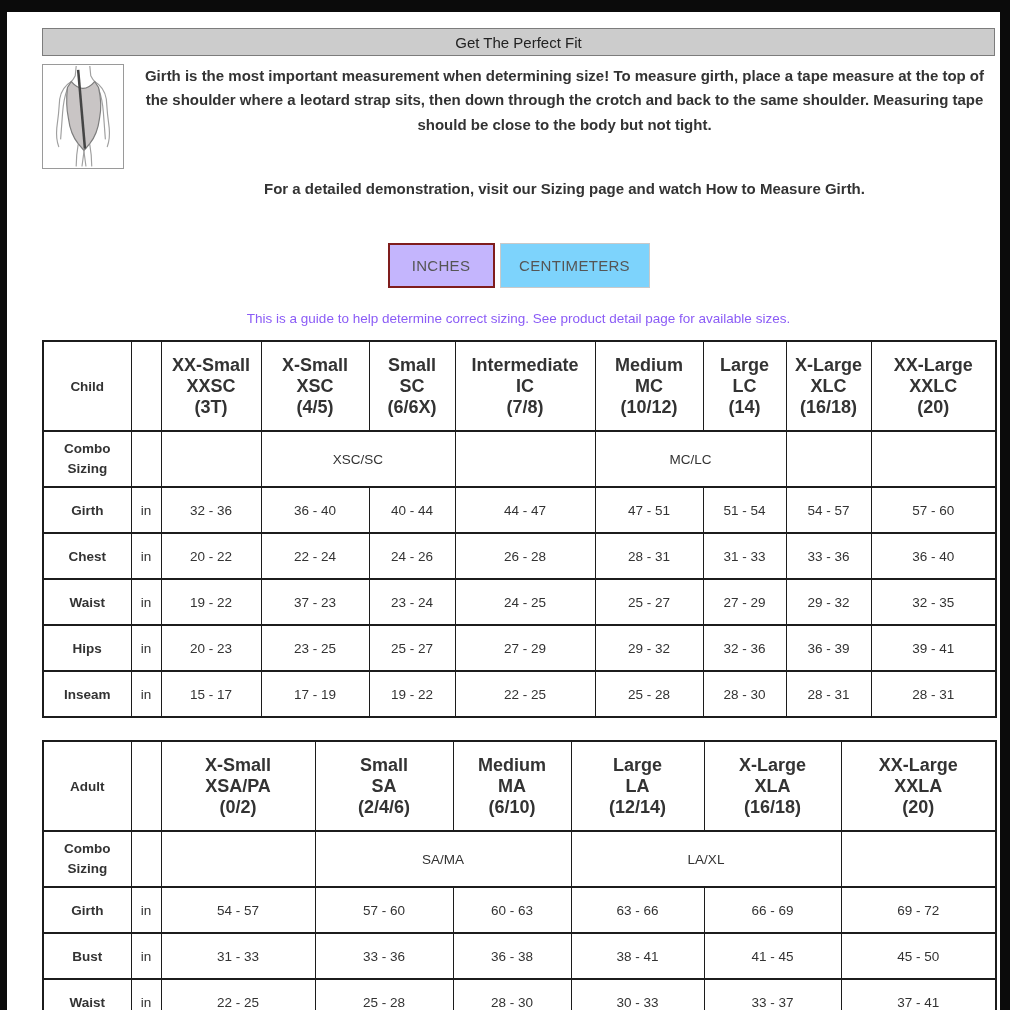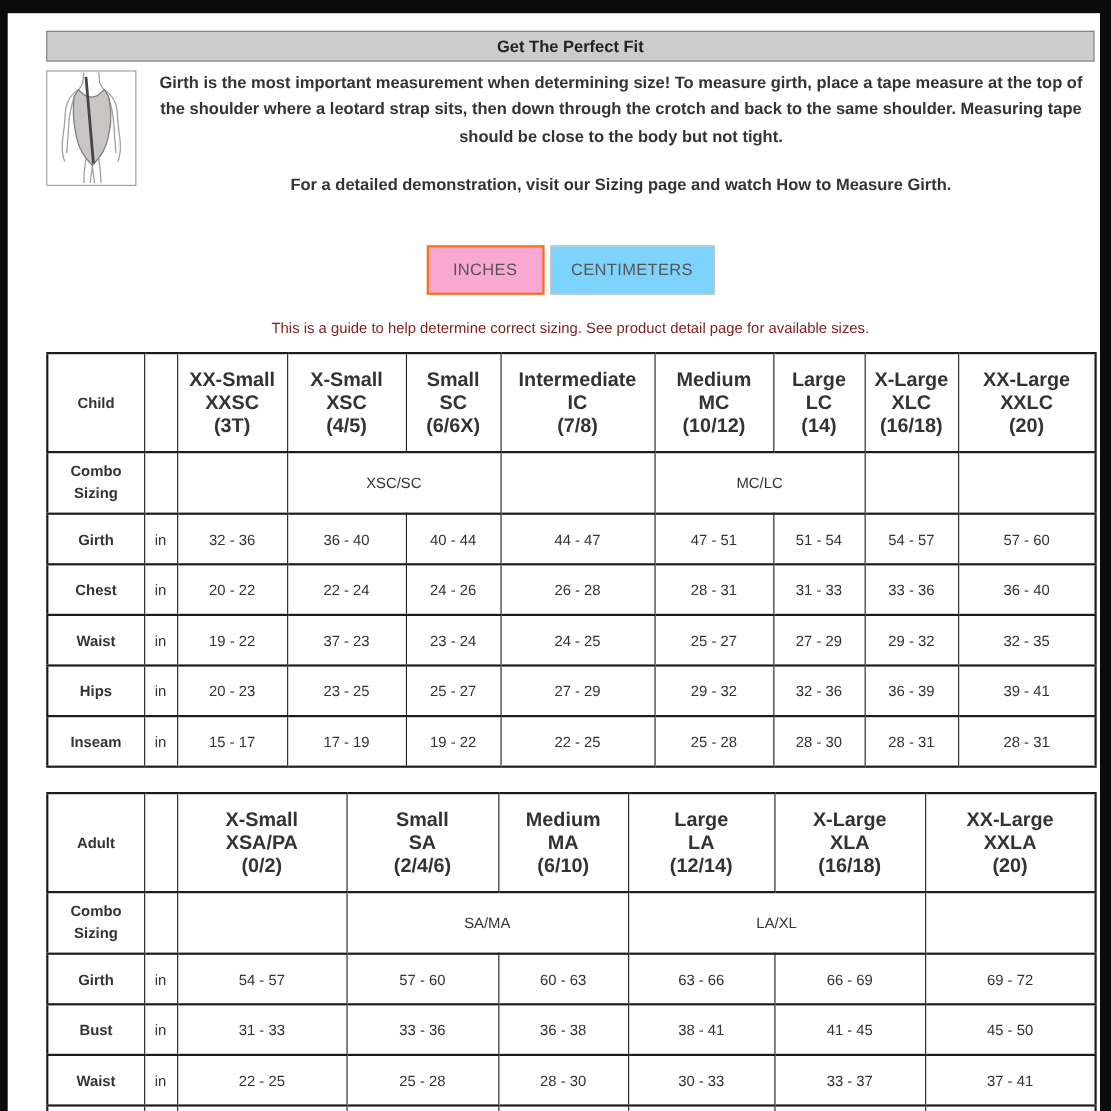--- a/index.html
+++ b/index.html
@@ -10,44 +10,44 @@
   }
   .frame-top   { position:absolute; top:0; left:0; width:1010px; height:12px; background:#0b0b0b; z-index:5; }
   .frame-left  { position:absolute; top:0; left:0; width:7px;  height:1010px; background:#0b0b0b; z-index:5; }
   .frame-right { position:absolute; top:0; right:0; width:10px; height:1010px; background:#0b0b0b; z-index:5; }
 
   .content { position:absolute; top:28px; left:42px; width:953px; }
 
   .title-bar {
     background:#cccccc; border:1px solid #7c7c7c; height:28px;
     display:flex; align-items:center; justify-content:center;
-    font-weight:bold; font-size:15px; color:#222;
+    font-weight:normal; font-size:15px; color:#222;
   }
 
   .intro { display:flex; margin-top:8px;font-weight:bold; }
   .figure {
     width:82px; height:105px; border:1px solid #9a9a9a; background:#fff;
     flex:none; display:flex; align-items:center; justify-content:center;
   }
   .intro-text {
     flex:1; text-align:center; font-size:15px; line-height:1.62;
     padding:0 2px 0 12px; color:#333;
   }
   .intro-text p { margin:0; }
-  .intro-text .demo-line { margin-top:20px; }
+  .intro-text .demo-line { margin-top:40px; }
 
   .unit-buttons { display:flex; justify-content:center; gap:5px; margin-top:42px; }
   .btn {
     height:45px; font-family:inherit; font-size:15px; color:#555; cursor:pointer;
     display:flex; align-items:center; justify-content:center; letter-spacing:0.3px;
   }
-  .btn-inches { width:107px; background:#f9a8d4; border:2px solid #f97316; }
+  .btn-inches { width:107px; background:#c4b5fd; border:2px solid #7f1d1d; }
   .btn-cm     { width:150px; background:#7dd3fc; border:1px solid #c9c9c9; }
 
-  .guide-note { text-align:center; font-size:13.5px; color:#7f1d1d; margin-top:23px; }
+  .guide-note { text-align:center; font-size:13.5px; color:#8b5cf6; margin-top:23px; }
 
   .tables-wrap .size-table { margin-top:14px; }
   .tables-wrap .size-table + .size-table,
   #adult-table-container .size-table { margin-top:22px; }
 
   table.size-table {
     border-collapse:collapse; table-layout:fixed; width:953px;
     border:2px solid #1c1c1c;
   }
   table.size-table td {

